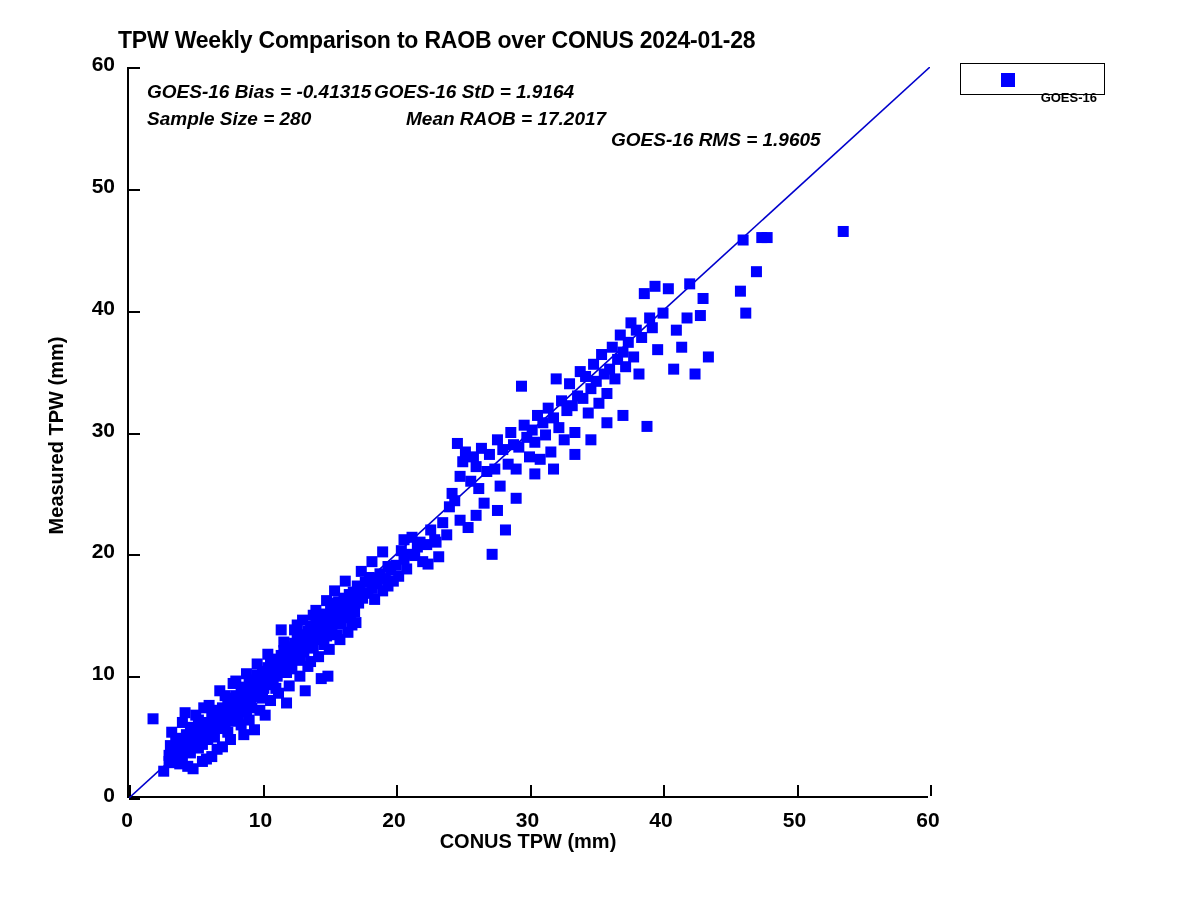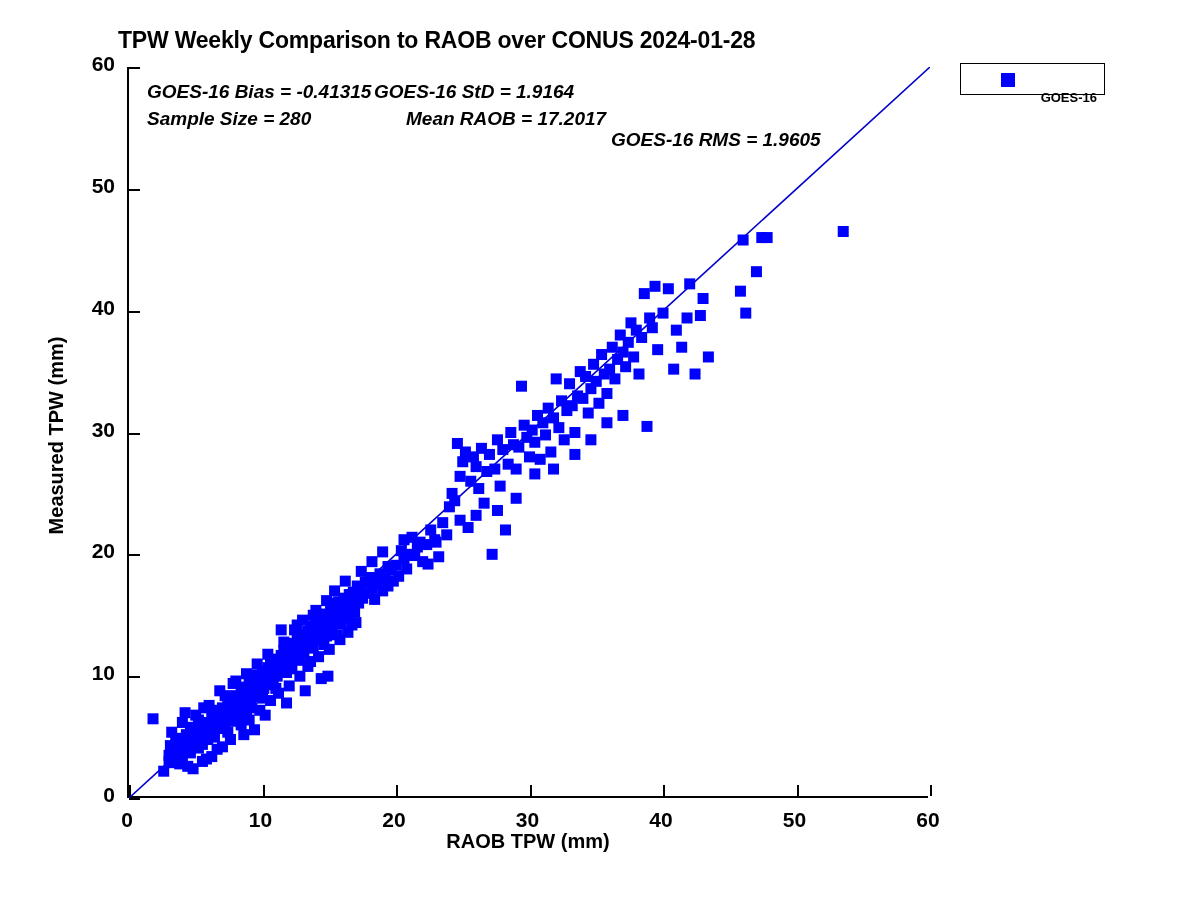--- a/index.html
+++ b/index.html
@@ -547,21 +547,21 @@
       <div class="tick-y" style="top: 0px;"></div>
       <div class="tick-x" style="left: 0px;"></div>
       <div class="tick-x" style="left: 133.5px;"></div>
       <div class="tick-x" style="left: 267px;"></div>
       <div class="tick-x" style="left: 400.5px;"></div>
       <div class="tick-x" style="left: 534px;"></div>
       <div class="tick-x" style="left: 667.5px;"></div>
       <div class="tick-x" style="left: 801px;"></div>
     </div>
 
-  <div id="xlabel">RAOB TPW (mm)</div>
+  <div id="xlabel">CONUS TPW (mm)</div>
   <div id="ylabel">Measured TPW (mm)</div>
 
   <div id="legend">
     <div id="legend-swatch"></div>
     <div id="legend-label">GOES-16</div>
   </div>
 
 <div class="ticklabel-y" style="top: 783px; left: 55px; right: auto;">0</div>
     <div class="ticklabel-y" style="top: 661.167px; left: 55px; right: auto;">10</div>
     <div class="ticklabel-y" style="top: 539.333px; left: 55px; right: auto;">20</div>

